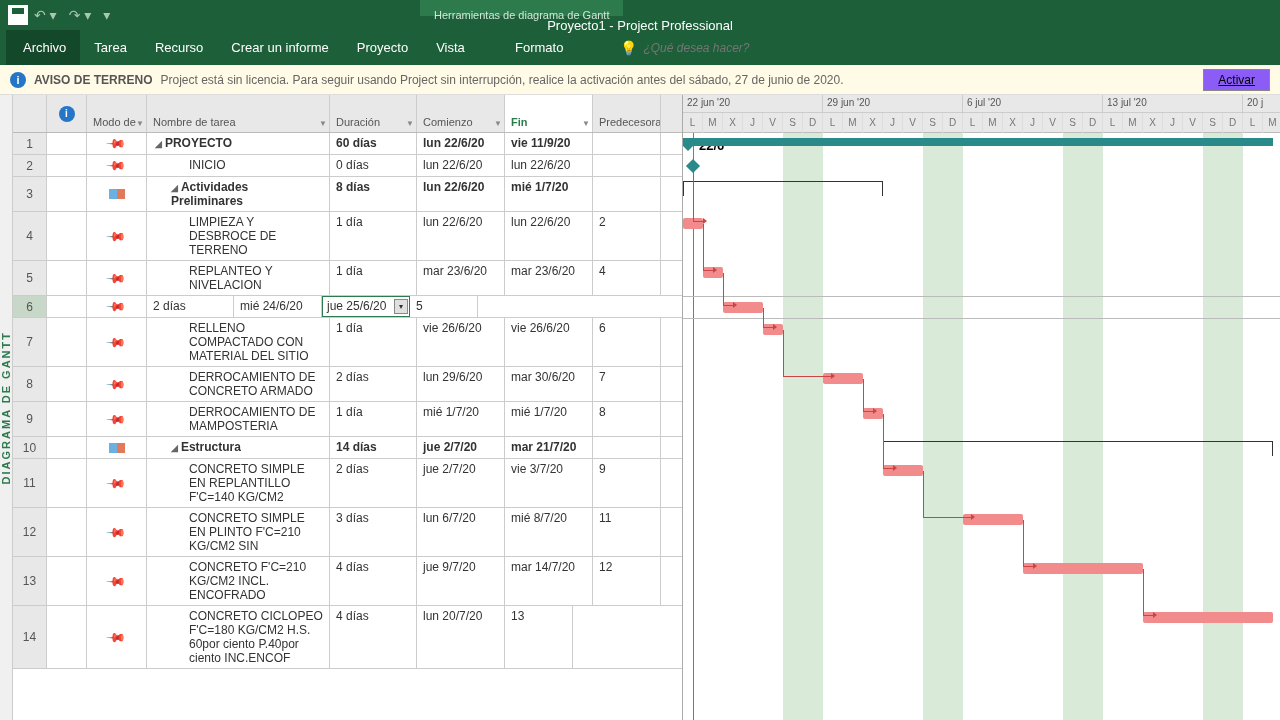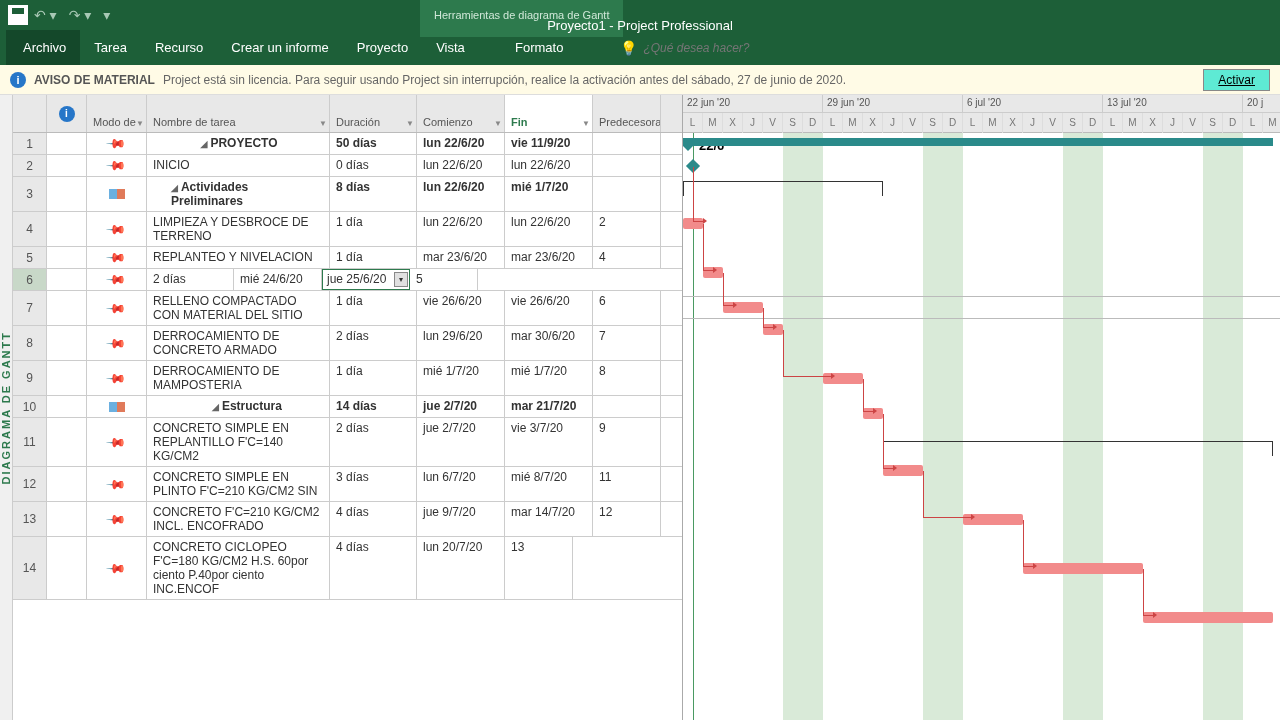--- a/index.html
+++ b/index.html
@@ -2,37 +2,37 @@
 <html><head>
 <meta charset="utf-8">
 <style>
 * { box-sizing: border-box; margin: 0; padding: 0; }
 body { font-family: "Segoe UI", sans-serif; font-size: 12px; color: #333; overflow: hidden; width: 1280px; height: 720px; }
 
 .titlebar { background: #1d5f38; height: 30px; display: flex; align-items: center; color: #fff; position: relative; }
 .titlebar .save-icon { width: 20px; height: 20px; margin-left: 8px; background: #fff; position: relative; }
 .titlebar .save-icon::after { content:''; position:absolute; top:3px; left:4px; width:12px; height:6px; background:#1d5f38; }
 .titlebar .undo, .titlebar .redo { color: #a8c8b5; margin: 0 6px; font-size: 14px; }
-.titlebar .gantt-tools { position:absolute; left:420px; top:0; background:#2d7a4d; color:#d0e8d8; height:37px; padding:0 14px; line-height:30px; font-size:11px; }
+.titlebar .gantt-tools { position:absolute; left:420px; top:0; background:#2d7a4d; color:#d0e8d8; height:16px; padding:0 14px; line-height:30px; font-size:11px; }
 .titlebar .title { position:absolute; left:50%; transform:translateX(-50%); font-size:13px;margin-top:20px; }
 
 .ribbon-tabs { background:#1d5f38; height:35px; display:flex; align-items:center; color:#fff; padding-left:6px; }
 .ribbon-tabs .tab { padding:0 14px; height:35px; line-height:35px; font-size:13px; cursor:pointer; }
 .ribbon-tabs .tab.file { background:#14482a;padding-left:17px; }
 .ribbon-tabs .tab.format { position:absolute; left:501px; }
 .ribbon-tabs .tab.format.active { color:#fff; }
 .ribbon-tabs .tell-me { position:absolute; left:620px; display:flex; align-items:center; }
 .ribbon-tabs .tell-me .bulb { color:#a8c8b5; margin-right:6px; font-size:14px; }
 .ribbon-tabs .tell-me input { background:transparent; border:none; color:#a8c8b5; font-style:italic; font-size:12px; width:200px; outline:none; }
 
 .notice-bar { background:#fffbe6; border-bottom:1px solid #ddd; height:30px; display:flex; align-items:center; padding:0 10px; font-size:12px; }
 .notice-bar .info-icon { width:16px; height:16px; border-radius:50%; background:#2676c8; color:#fff; text-align:center; line-height:16px; font-weight:bold; font-size:11px; margin-right:8px; }
 .notice-bar .notice-title { font-weight:600; color:#555; margin-right:8px; }
 .notice-bar .notice-text { color:#666; flex:1; }
-.notice-bar button { background:#5eead4; border:1px solid #888; padding:3px 14px; font-size:12px; cursor:pointer; text-decoration:underline; }
+.notice-bar button { background:#8b5cf6; border:1px solid #888; padding:3px 14px; font-size:12px; cursor:pointer; text-decoration:underline; }
 
 .main { display:flex; height:625px; }
 .side-label { width:22px; background:#f0f0f0; border-right:1px solid #ccc; display:flex; align-items:center; justify-content:center; }
 .side-label span { writing-mode:vertical-rl; transform:rotate(180deg); color:#2d7a4d; font-weight:600; font-size:11px; letter-spacing:2px; }
 
 .sheet { display:flex; flex:1; }
 
 .grid-pane { width:670px; border-right:1px solid #aaa; position:relative; }
 .grid-header { display:flex; background:#e8e8e8; border-bottom:1px solid #bbb; height:38px; }
 .gh { border-right:1px solid #ccc; padding:4px 6px; font-size:11px; color:#555; display:flex; align-items:flex-end; position:relative; }
@@ -53,23 +53,23 @@
 .row.sel .cell-id { background:#c8d8c8 !important; }
 .cell { border-right:1px solid #ccc; padding:3px 6px; font-size:12px; overflow:hidden; }
 .cell-id { width:34px; background:#e8e8e8; text-align:center; color:#555; display:flex; align-items:center; justify-content:center; }
 .cell-info { width:40px; display:flex; align-items:center; justify-content:center; }
 .cell-mode { width:60px; display:flex; align-items:center; justify-content:center; }
 .pin { color:#4db8d8; font-size:13px; transform:rotate(45deg); }
 .auto-icon { display:inline-block; width:16px; height:10px; background:linear-gradient(to right,#6bb0e0 50%,#e07a5a 50%); }
 .cell-name { width:183px; display:flex; align-items:flex-start; }
 .cell-name .indent0 { margin-left:2px; }
 .cell-name .indent1 { margin-left:18px; }
-.cell-name .indent2 { }
+.cell-name .indent2 { margin-left:36px; }
 .cell-name .coll { color:#666; margin-right:3px; font-size:9px; }
-.cell-name.bold { font-weight:600;justify-content:center; }
+.cell-name.bold { font-weight:600; }
 .cell-dur { width:87px; }
 .cell-start { width:88px; }
 .cell-end { width:88px; position:relative; }
 .cell-end.editing { border:1px solid #2d7a4d; padding:2px 4px; }
 .cell-end.editing .dd { position:absolute; right:1px; top:2px; width:14px; height:15px; background:#e0e0e0; border:1px solid #888; text-align:center; font-size:8px; line-height:13px; }
 .cell-pred { width:68px; }
 .bold { font-weight:600; }
 
 .gantt-pane { flex:1; position:relative; overflow:hidden; background:#fff; }
 .time-header { height:38px; border-bottom:1px solid #bbb; position:relative; background:#e8e8e8; }
@@ -114,21 +114,21 @@
   <div class="tab">Vista</div>
   <div class="tab format active">Formato</div>
   <div class="tell-me">
     <span class="bulb">💡</span>
     <input placeholder="¿Qué desea hacer?" style="">
   </div>
 </div>
 
 <div class="notice-bar">
   <div class="info-icon">i</div>
-  <span class="notice-title">AVISO DE MATERIAL</span>
+  <span class="notice-title">AVISO DE TERRENO</span>
   <span class="notice-text">Project está sin licencia. Para seguir usando Project sin interrupción, realice la activación antes del sábado, 27 de junio de 2020.</span>
   <button>Activar</button>
 </div>
 
 <div class="main">
   <div class="side-label">
     <span>DIAGRAMA DE GANTT</span>
   </div>
 
   <div class="sheet">
@@ -165,21 +165,21 @@
       <div class="grid-body" id="grid-body">
           <div class="row">
             <div class="cell cell-id">1</div>
             <div class="cell cell-info"></div>
             <div class="cell cell-mode">
               <span class="pin">📌</span>
             </div>
             <div class="cell cell-name bold">
               <span class="indent0"><span class="coll">◢</span>PROYECTO</span>
             </div>
-            <div class="cell cell-dur bold">50 días</div>
+            <div class="cell cell-dur bold">60 días</div>
             <div class="cell cell-start bold">lun 22/6/20</div>
             <div class="cell cell-end bold">vie 11/9/20</div>
             <div class="cell cell-pred"></div>
           </div>
           <div class="row">
             <div class="cell cell-id">2</div>
             <div class="cell cell-info"></div>
             <div class="cell cell-mode">
               <span class="pin">📌</span>
             </div>

